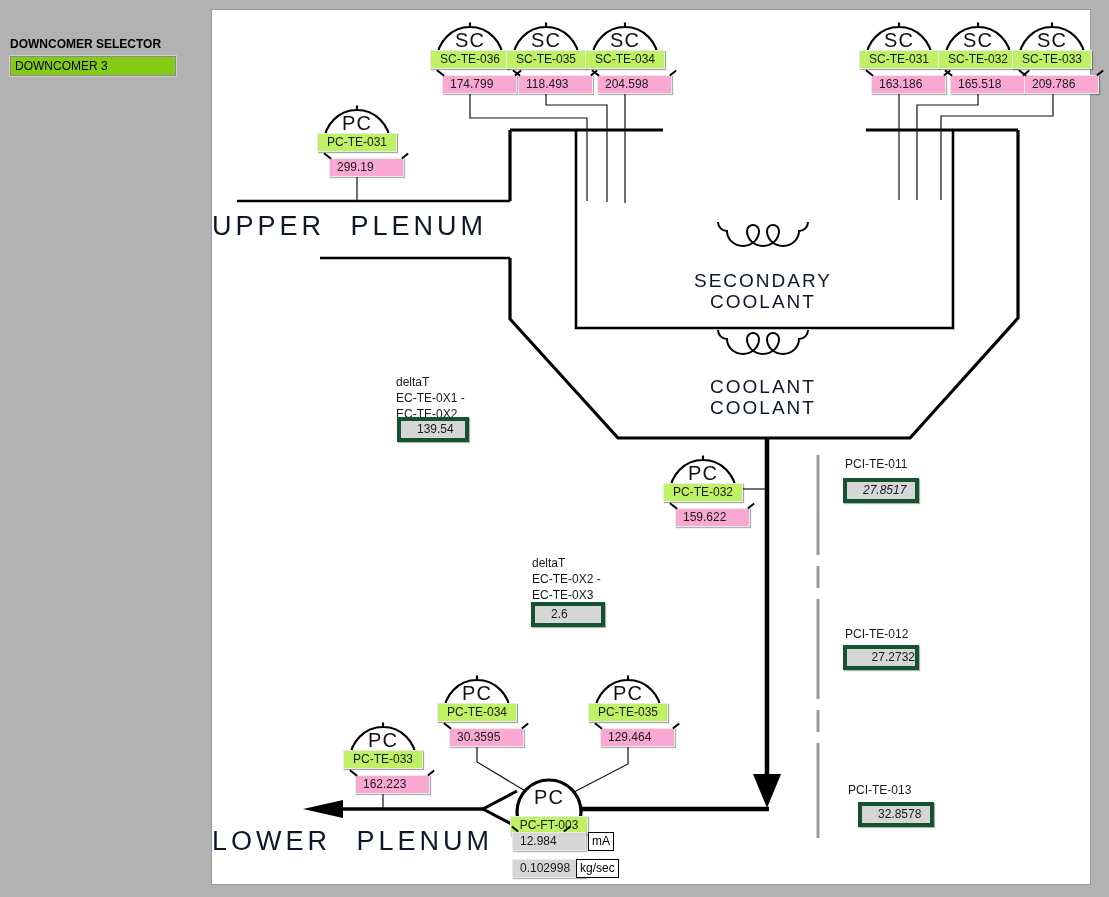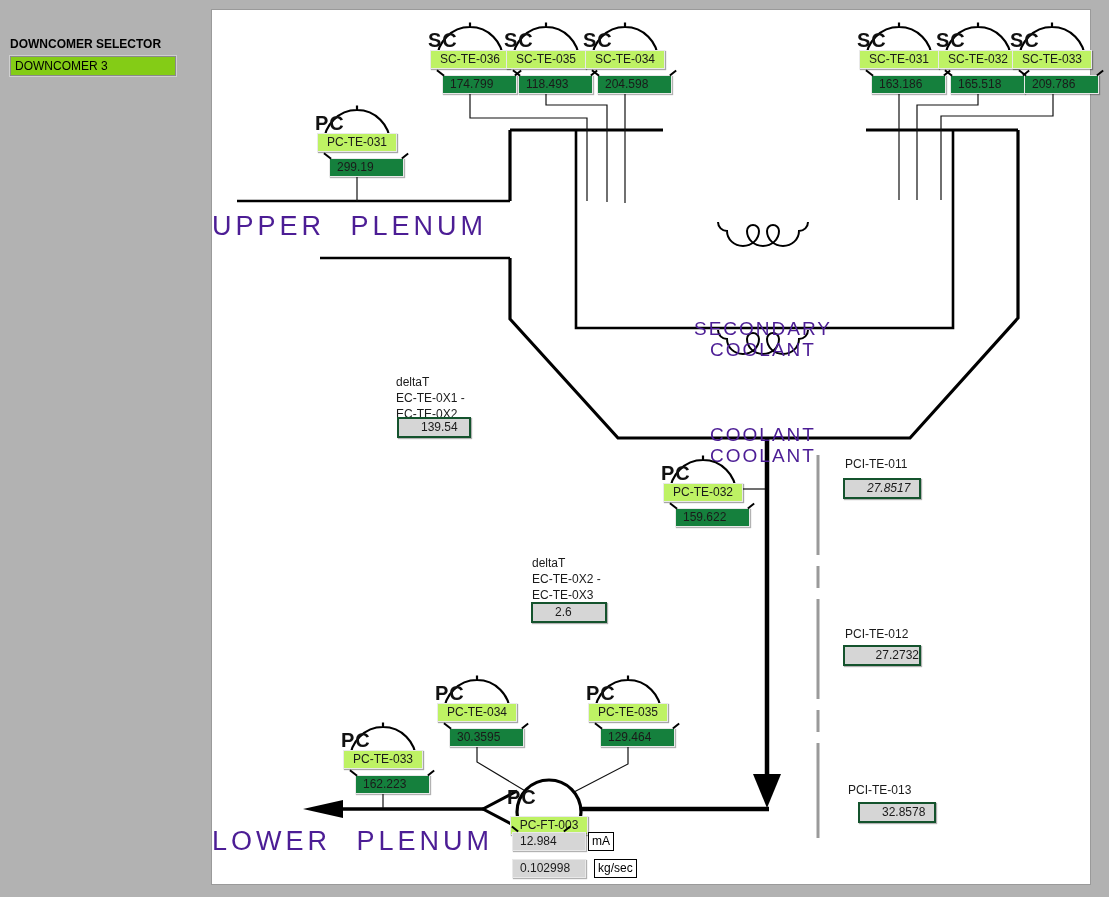--- a/index.html
+++ b/index.html
@@ -10,53 +10,53 @@
 
   
   .sel-label{position:absolute;left:10px;top:37px;font-size:12px;font-weight:bold;color:#000;}
   .sel-box{position:absolute;left:10px;top:56px;width:160px;height:18px;background:#84cc16;
            border:1px solid #8a8a8a;box-shadow:0 0 0 1px #cfcfcf;font-size:12px;color:#000;
            line-height:18px;padding-left:4px;}
 
   
   .gauge{position:absolute;width:84px;height:96px;}
   .gauge svg.arc{position:absolute;left:0;top:0;width:84px;height:42px;}
-  .gtype{position:absolute;left:0;top:7px;width:84px;text-align:left;font-size:20px;font-weight:700;color:#111;letter-spacing:1px;}
+  .gtype{position:absolute;left:0;top:7px;width:84px;text-align:center;font-size:20px;font-weight:400;color:#111;letter-spacing:1px;}
   .tagbox{position:absolute;left:2px;top:28px;width:78px;height:17px;background:#bef264;border:1px solid #e9e9e9;
           box-shadow:1px 1px 1px rgba(0,0,0,.35);font-size:12px;color:#1a1a1a;text-align:center;line-height:17px;}
-  .valbox{position:absolute;left:14px;top:53px;width:66px;height:17px;background:#15803d;border:1px solid #e9e9e9;
+  .valbox{position:absolute;left:14px;top:53px;width:66px;height:17px;background:#f9a8d4;border:1px solid #e9e9e9;
           box-shadow:1px 1px 1px rgba(0,0,0,.3);font-size:12px;color:#1a1a1a;text-align:left;padding-left:7px;line-height:17px;box-sizing:content-box;}
   .valbox::before{content:"";position:absolute;left:-7px;top:-4px;width:9px;height:2px;background:#000;transform:rotate(38deg);}
   .valbox::after{content:"";position:absolute;right:-6px;top:-4px;width:8px;height:2px;background:#000;transform:rotate(-38deg);}
 
   
   #ft{position:absolute;left:507px;top:775px;width:130px;height:110px;}
   #ft svg.circ{position:absolute;left:0;top:0;width:84px;height:76px;}
   #ft .gtype{top:11px;}
   #ft .tagbox{top:41px;left:3px;width:76px;}
   .ft-val{position:absolute;left:5px;width:65px;height:17px;background:#d6d6d6;border:1px solid #e9e9e9;
           box-shadow:1px 1px 1px rgba(0,0,0,.3);font-size:12px;color:#1a1a1a;padding-left:7px;line-height:17px;}
   .ft-val.r1{top:57px;}
   .ft-val.r1::before{content:"";position:absolute;left:-2px;top:-5px;width:8px;height:2px;background:#000;transform:rotate(38deg);}
   .ft-val.r1::after{content:"";position:absolute;right:14px;top:-5px;width:8px;height:2px;background:#000;transform:rotate(-38deg);}
   .ft-val.r2{top:84px;}
   .ft-unit{position:absolute;height:17px;background:#fff;border:1px solid #000;font-size:12px;color:#000;
            text-align:center;line-height:17px;padding:0 3px;}
   .ft-unit.r1{left:81px;top:57px;}
-  .ft-unit.r2{left:87px;top:84px;}
+  .ft-unit.r2{left:69px;top:84px;}
 
   
   .small-text{position:absolute;font-size:12px;color:#1a1a1a;line-height:16px;white-space:pre-line;}
-  .plainbox{position:absolute;height:17px;background:#d6d6d6;border:2px solid #14532d;
-            box-shadow:1px 1px 1px rgba(0,0,0,.3);font-size:12px;color:#1a1a1a;padding-left:22px;line-height:17px;}
-
-  
-  .cad{position:absolute;color:#4c1d95;font-weight:400;}
+  .plainbox{position:absolute;height:17px;background:#d6d6d6;border:4px solid #14532d;
+            box-shadow:1px 1px 1px rgba(0,0,0,.3);font-size:12px;color:#1a1a1a;padding-left:16px;line-height:17px;}
+
+  
+  .cad{position:absolute;color:#0f172a;font-weight:400;}
   .plenum{font-size:27px;letter-spacing:4px;word-spacing:14px;}
-  .coolant{font-size:19px;letter-spacing:2px;width:170px;text-align:center;margin-top:48px;}
+  .coolant{font-size:19px;letter-spacing:2px;width:170px;text-align:center;}
 </style>
 </head>
 <body>
 
 <div id="stage">
   <div id="panel"></div>
 
   <svg id="piping" viewBox="0 0 1109 897">
 
     <path d="M510,130 H663 M866,130 H1018" stroke="#000" stroke-width="3.2" fill="none"></path>

